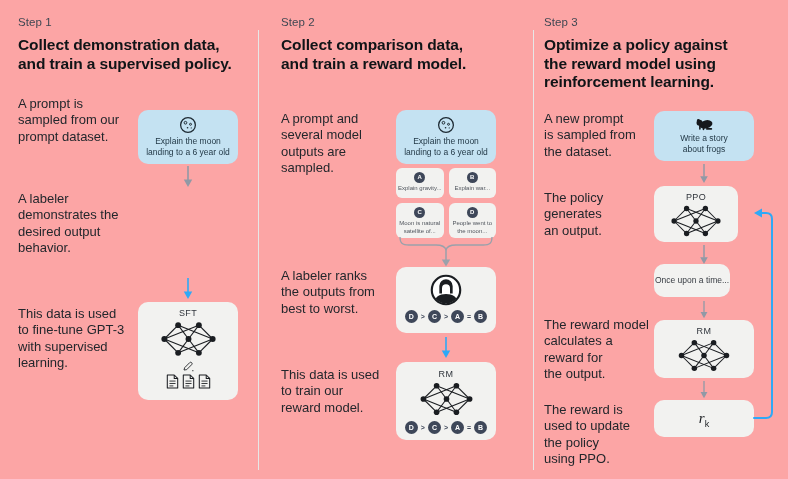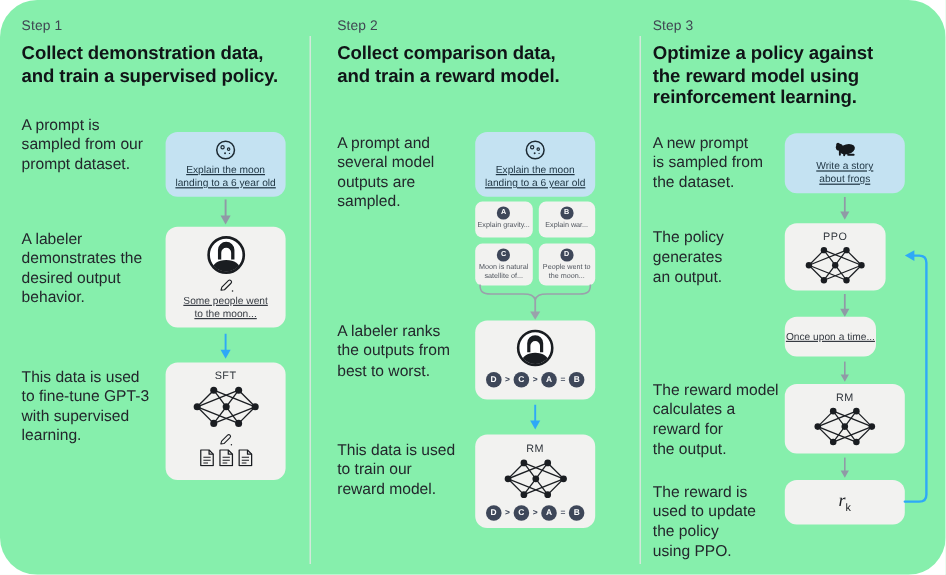--- a/index.html
+++ b/index.html
@@ -1,29 +1,29 @@
 <!DOCTYPE html>
 <html><head>
 <meta charset="utf-8">
 <style>
   html,body{margin:0;padding:0;background:#fff;}
   #canvas{
-    position:relative;width:788px;height:479px;background:#86efac;overflow:hidden;
-    font-family:"Liberation Sans","DejaVu Sans",sans-serif;color:#22262b;border-radius:31px;
+    position:relative;width:788px;height:479px;background:#fca5a5;overflow:hidden;
+    font-family:"Liberation Sans","DejaVu Sans",sans-serif;color:#22262b;
   }
   .abs{position:absolute;}
   .ml{white-space:pre-line;}
   .divider{position:absolute;top:30px;height:440px;width:1px;background:#e7e7e7;}
   .step{font-size:11.5px;color:#3f4752;letter-spacing:.1px;}
   .title{font-size:15.5px;font-weight:700;color:#101417;line-height:1.2;letter-spacing:-.1px;}
   .para{font-size:13px;color:#23272c;line-height:1.25;}
   .card{position:absolute;border-radius:10px;display:flex;flex-direction:column;align-items:center;box-sizing:border-box;}
   .card.blue{background:#c4e2f2;}
   .card.gray{background:#f2f2f0;}
-  .cardtext{font-size:8.5px;line-height:1.3;text-align:center;text-decoration:underline;}
+  .cardtext{font-size:8.5px;line-height:1.3;text-align:center;}
   .blue .cardtext{color:#1e3442;}
   .gray .cardtext{color:#363b42;}
   .model-label{font-size:9px;color:#2f343b;letter-spacing:.4px;}
   .badge-row{display:flex;align-items:center;justify-content:center;gap:2px;}
   .badge{width:13px;height:13px;border-radius:50%;background:#3e4759;color:#fff;
          font-size:7px;font-weight:700;line-height:13px;text-align:center;}
   .sep{font-size:7px;font-weight:700;color:#3e4759;padding:0 1px;}
   .mini-grid{position:absolute;display:grid;grid-template-columns:47.5px 47.5px;gap:5px;}
   .mini-card{background:#f2f2f0;border-radius:6px;display:flex;flex-direction:column;
              align-items:center;padding-top:4px;box-sizing:border-box;}
@@ -131,30 +131,20 @@
   </div>
 
   <svg class="arr gray" style="left:182px;top:166px" width="12" height="22">
       <use href="#arrow-down"></use>
     </svg>
 
   <div class="abs para ml" style="left:18px;top:191px;width:120px">A labeler
 demonstrates the
 desired output
 behavior.</div>
-  <div class="card gray" style="left:138px;top:189px;width:100px;height:84px;padding-top:7px">
-    <svg class="icon" width="33" height="33">
-        <use href="#person"></use>
-      </svg>
-    <svg class="icon" width="13" height="13" style="margin-top:2px">
-        <use href="#pencil"></use>
-      </svg>
-    <div class="cardtext ml" style="margin-top:1px">Some people went
-to the moon...</div>
-  </div>
 
   <svg class="arr blue" style="left:182px;top:278px" width="12" height="22">
       <use href="#arrow-down"></use>
     </svg>
 
   <div class="abs para ml" style="left:18px;top:306px;width:126px">This data is used
 to fine-tune GPT-3
 with supervised
 learning.</div>
   <div class="card gray" style="left:138px;top:302px;width:100px;height:98px;padding-top:6px">

